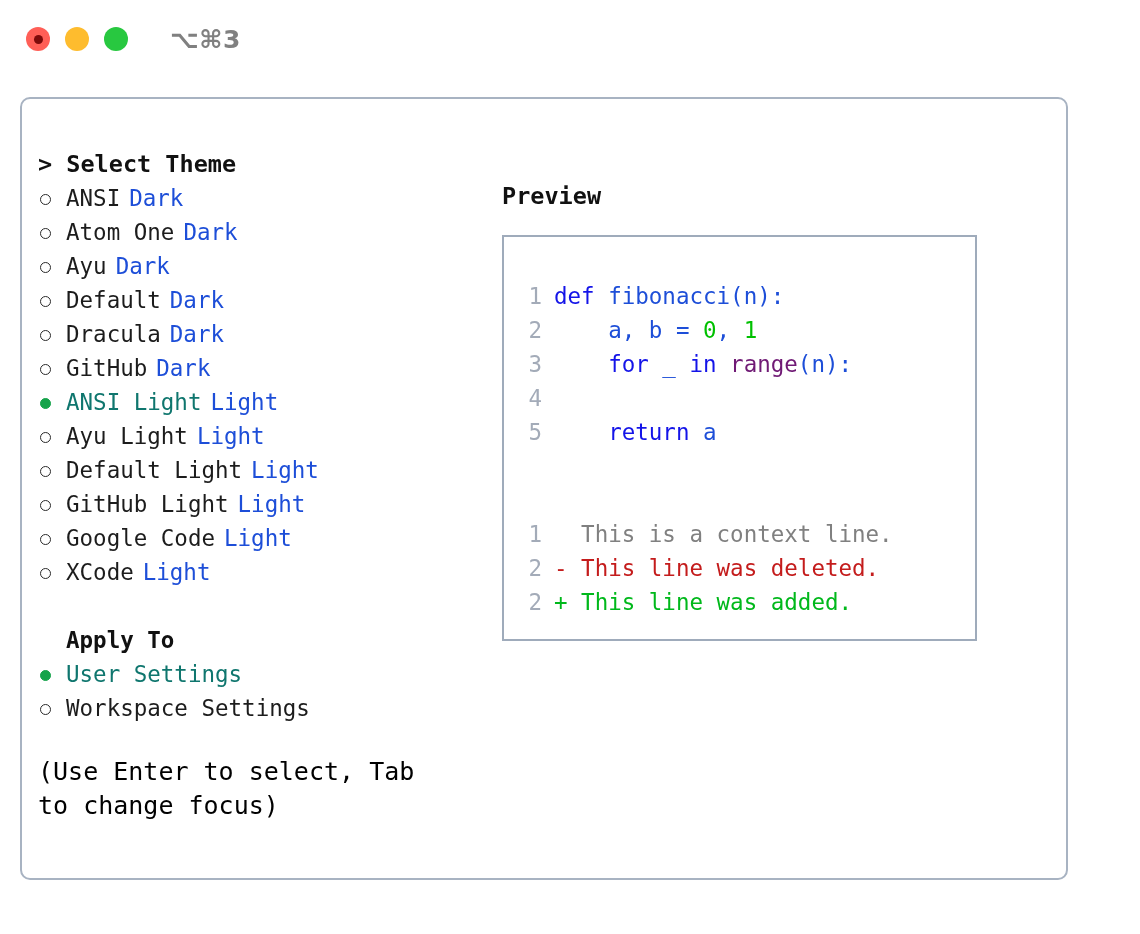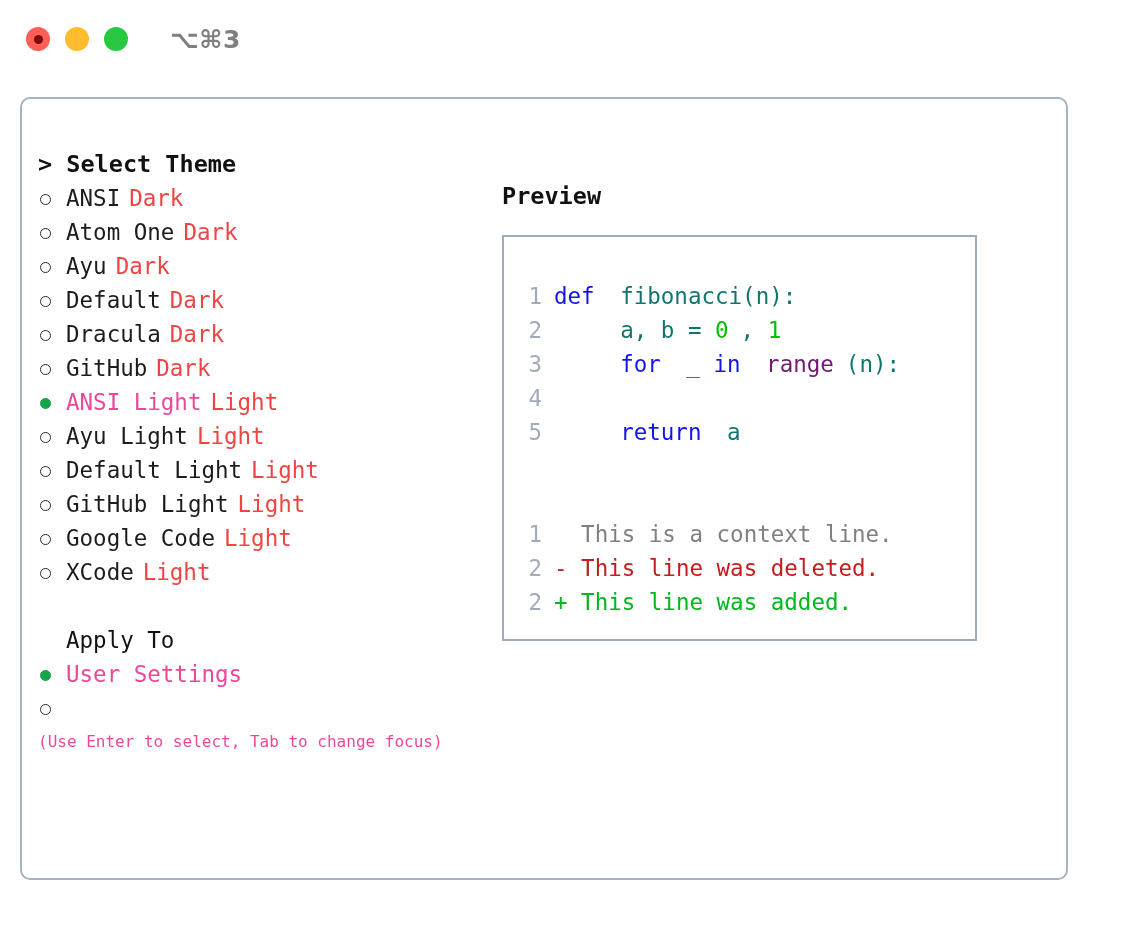--- a/index.html
+++ b/index.html
@@ -133,41 +133,42 @@
   }
   .radio-empty {
     border: 1.6px solid #2a2a2a;
     background: transparent;
   }
   .radio-filled {
     background: #15a34a;
     border: 1.6px solid #15a34a;
   }
   .opt-label { color: #1c1c1c; }
-  .opt-row.selected .opt-label { color: #ec4899; }
+  .opt-row.selected .opt-label { color: #0f766e; }
   .opt-tag {
-    color: #ef4444;
+    color: #1d4ed8;
     margin-left: 9px;
   }
   .spacer-row { height: 34px; }
 
   .group-heading {
     font-size: 22.5px;
     color: #111111;
     line-height: 34px;
     height: 34px;
     padding-left: 28px;
     white-space: pre;
-    font-weight: 400;
+    font-weight: 700;
   }
 
   #hint-text {
-    font-size: 16px;
-    line-height: 34px;
-    color: #ec4899;
+    margin-top: 30px;
+    font-size: 25px;
+    line-height: 34px;
+    color: #000000;
     width: 410px;
   }
 
   
   #preview-column {
     position: absolute;
     left: 480px;
     top: 48px;
     width: 500px;
   }
@@ -208,21 +209,21 @@
     text-align: right;
     color: #a3abb8;
     margin-right: 12px;
   }
   .code-text { white-space: pre; }
   .blank-line { height: 34px; }
 
   .tok-kw      { color: #1414e8; margin-top: 9px; }
   .tok-fn      { color: #701a75; }
   .tok-num     { color: #00c000; }
-  .tok-plain   { color: #0f766e; margin-left: 12px; }
+  .tok-plain   { color: #1d4ed8; }
   .tok-ctx     { color: #808080; }
   .tok-del     { color: #c41c1c; }
   .tok-add     { color: #00b81b; }
 </style>
 </head>
 <body>
 
 <div id="app-window">
 
   <div id="titlebar">
@@ -321,20 +322,21 @@
 
         <div class="group-heading">Apply To</div>
 
         <div id="apply-to-list">
           <div class="opt-row selected">
             <span class="opt-marker"><span class="radio-dot radio-filled"></span></span>
             <span class="opt-label">User Settings</span>
           </div>
           <div class="opt-row">
             <span class="opt-marker"><span class="radio-dot radio-empty"></span></span>
+            <span class="opt-label">Workspace Settings</span>
           </div>
         </div>
 
         <div id="hint-text">(Use Enter to select, Tab to change focus)</div>
 
       </div>
 
       <div id="preview-column">
 
         <div id="preview-heading">Preview</div>

